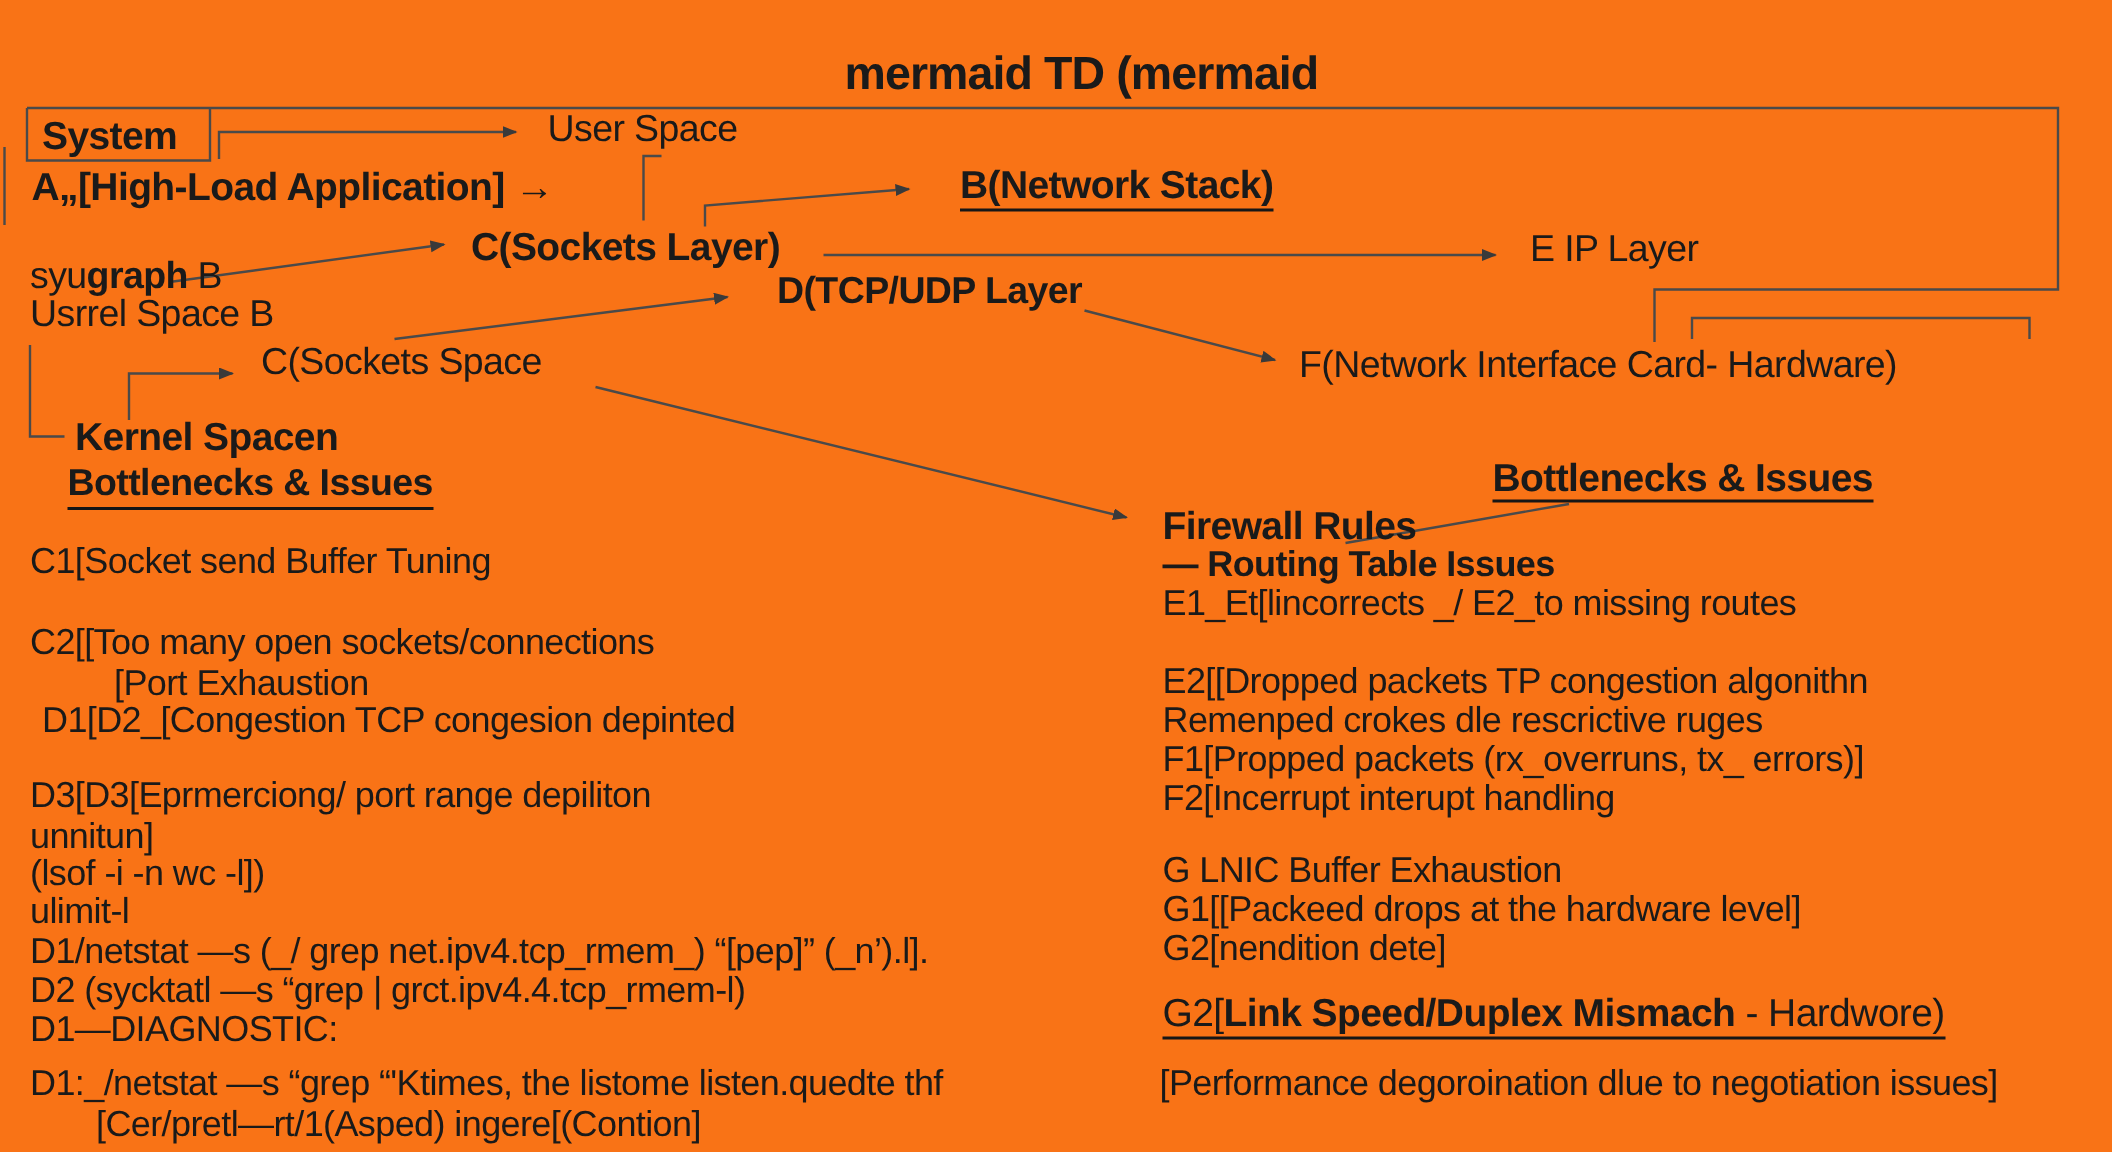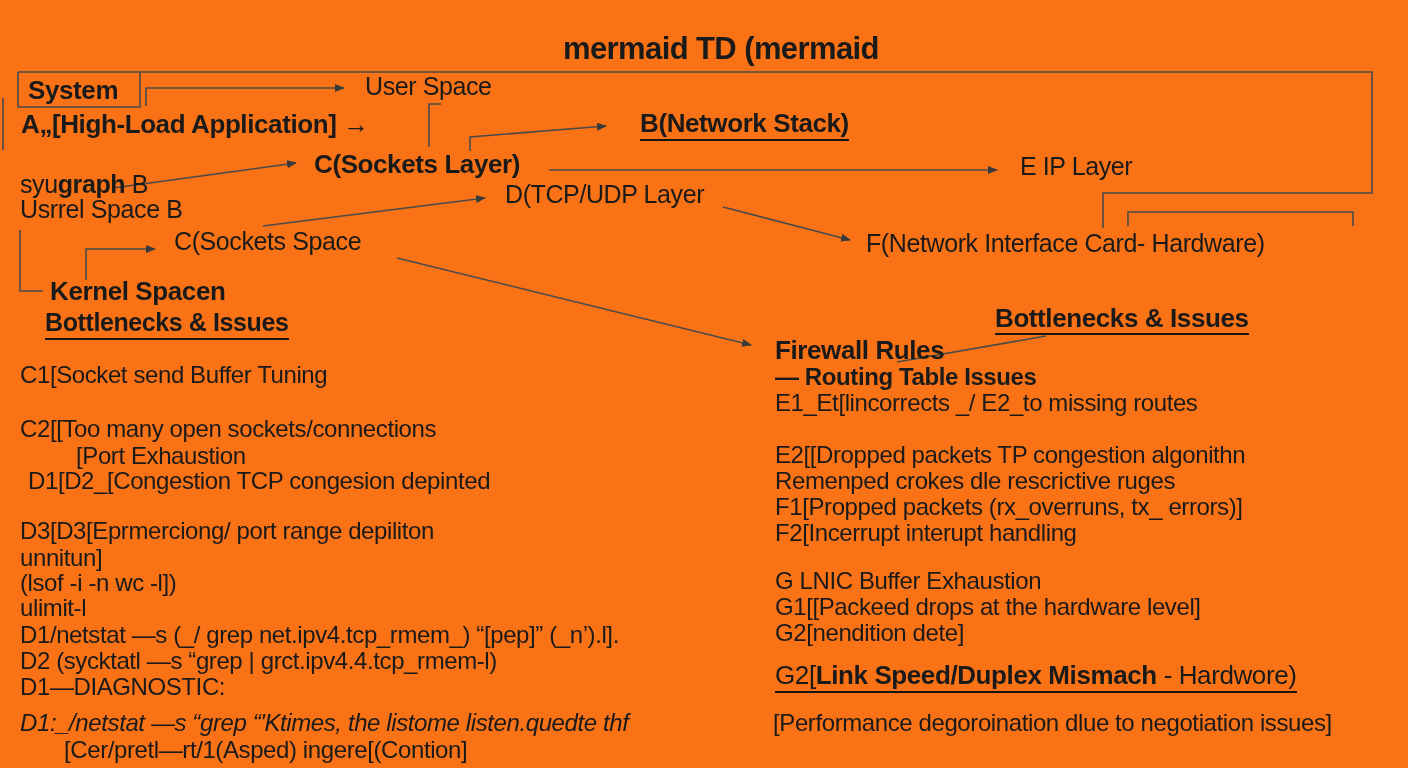--- a/index.html
+++ b/index.html
@@ -47,40 +47,40 @@
 
   <div id="title">mermaid TD (mermaid</div>
 
   <div class="t b s26" style="left:28px;top:76px;">System</div>
   <div class="t s27" style="left:365px;top:73px;">User Space</div>
   <div class="t b s26" style="left:21px;top:110px;">A„[High-Load Application] →</div>
   <div class="t s27" style="left:20px;top:151px;margin-top:20px;"><span>syu</span><span class="b">graph</span><span> B</span></div>
   <div class="t b s26" style="left:314px;top:150px;">C(Sockets Layer)</div>
   <div class="t b s26 u" style="left:640px;top:109px;">B(Network Stack)</div>
   <div class="t s27" style="left:1020px;top:153px;">E IP Layer</div>
-  <div class="t s27" style="left:505px;top:181px;">D(TCP/UDP Layer</div>
+  <div class="t s27" style="left:518px;top:181px;font-weight:bold;">D(TCP/UDP Layer</div>
   <div class="t s27" style="left:20px;top:196px;">Usrrel Space B</div>
   <div class="t s27" style="left:174px;top:228px;">C(Sockets Space</div>
   <div class="t s27" style="left:866px;top:230px;">F(Network Interface Card- Hardware)</div>
   <div class="t b s26" style="left:50px;top:277px;">Kernel Spacen</div>
   <div class="t b s26" style="left:775px;top:336px;">Firewall Rules</div>
 
   <div class="t b s27 u" style="left:45px;top:309px;">Bottlenecks &amp; Issues</div>
   <div class="t" style="left:20px;top:362px;">C1[Socket send Buffer Tuning</div>
   <div class="t" style="left:20px;top:416px;">C2[[Too many open sockets/connections</div>
   <div class="t" style="left:76px;top:443px;">[Port Exhaustion</div>
   <div class="t" style="left:28px;top:468px;">D1[D2_[Congestion TCP congesion depinted</div>
   <div class="t" style="left:20px;top:518px;">D3[D3[Eprmerciong/ port range depiliton</div>
   <div class="t" style="left:20px;top:545px;">unnitun]</div>
   <div class="t" style="left:20px;top:570px;">(lsof -i -n wc -l])</div>
   <div class="t" style="left:20px;top:595px;">ulimit-l</div>
   <div class="t" style="left:20px;top:622px;">D1/netstat —s (_/ grep net.ipv4.tcp_rmem_) “[pep]” (_n’).l].</div>
   <div class="t" style="left:20px;top:648px;">D2 (sycktatl —s “grep | grct.ipv4.4.tcp_rmem-l)</div>
   <div class="t" style="left:20px;top:674px;">D1—DIAGNOSTIC:</div>
-  <div class="t" style="left:20px;top:710px;font-style:italic;">D1:_/netstat —s “grep “'Ktimes, the  listome listen.quedte thf</div>
+  <div class="t" style="left:20px;top:710px;">D1:_/netstat —s “grep “'Ktimes, the  listome listen.quedte thf</div>
   <div class="t" style="left:64px;top:737px;">[Cer/pretl—rt/1(Asped) ingere[(Contion]</div>
 
   <div class="t w6 s26 u2" style="left:995px;top:304px;">Bottlenecks &amp; Issues</div>
   <div class="t w6" style="left:775px;top:364px;">— Routing Table Issues</div>
   <div class="t" style="left:775px;top:390px;">E1_Et[lincorrects _/ E2_to missing routes</div>
   <div class="t" style="left:775px;top:442px;">E2[[Dropped packets TP congestion algonithn</div>
   <div class="t" style="left:775px;top:468px;">Remenped crokes dle rescrictive ruges</div>
   <div class="t" style="left:775px;top:494px;">F1[Propped packets (rx_overruns, tx_ errors)]</div>
   <div class="t" style="left:775px;top:520px;">F2[Incerrupt interupt handling</div>
   <div class="t" style="left:775px;top:568px;">G LNIC Buffer Exhaustion</div>

